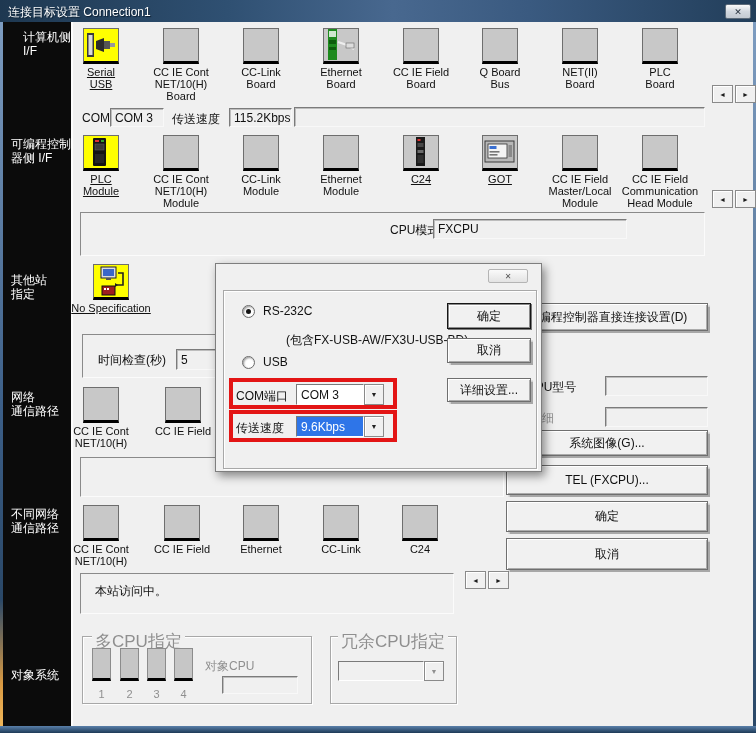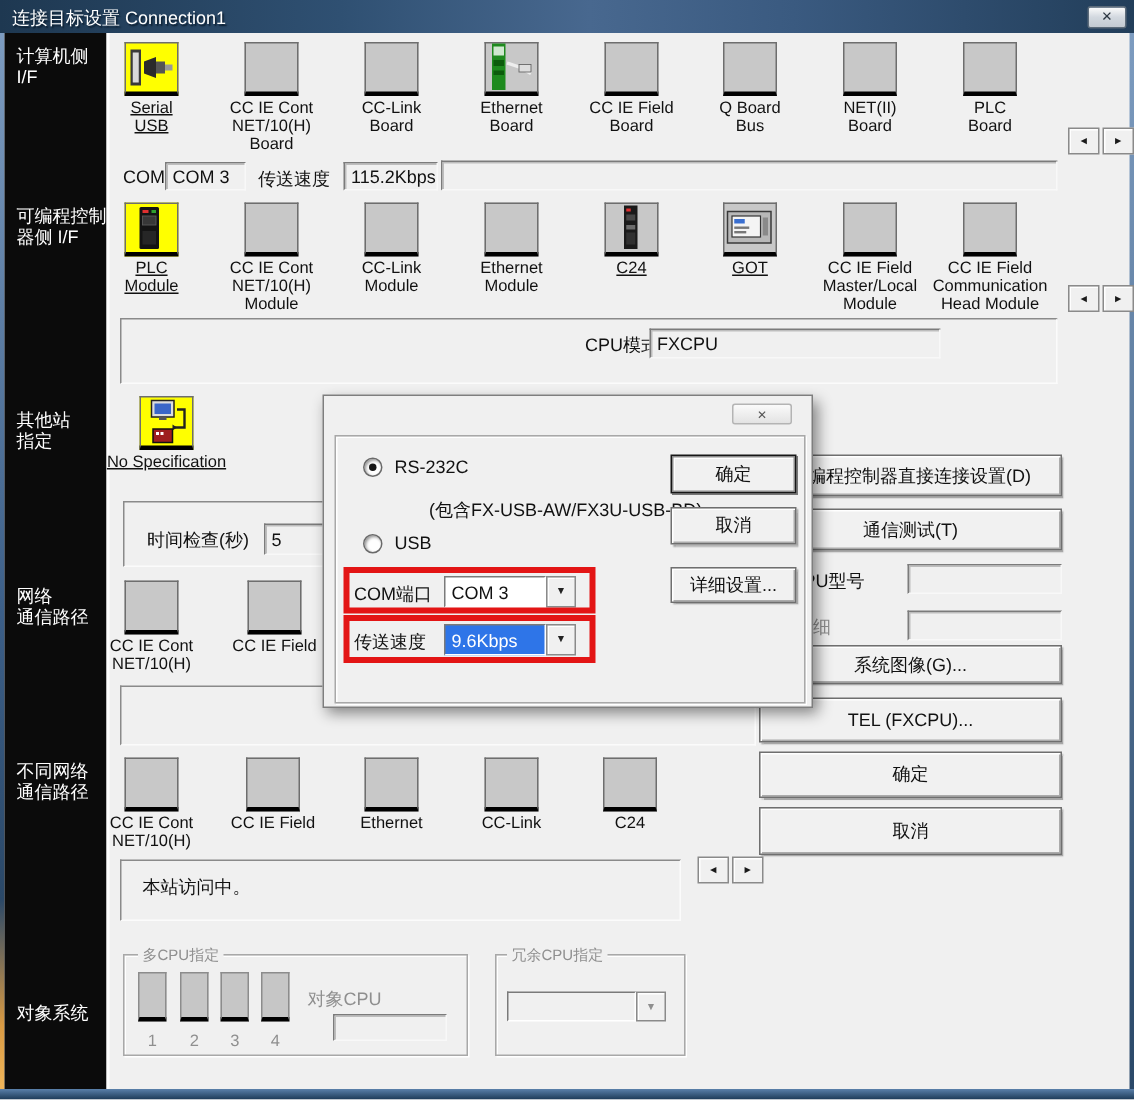--- a/index.html
+++ b/index.html
@@ -33,21 +33,21 @@
   .etched{border:1px solid #a8a8a8;box-shadow:inset 1px 1px 0 #fff,1px 1px 0 #fff;}
   .field{background:#f0f0f0;border:1px solid;border-color:#7b7b7b #f8f8f8 #f8f8f8 #7b7b7b;
     box-shadow:inset 1px 1px 0 #bdbdbd;display:flex;align-items:center;padding:0 4px;font-size:12px;}
   .btn{background:#f1f1f1;border:1px solid #6f6f6f;box-shadow:inset 1px 1px 0 #fff,inset -1px -1px 0 #ababab,1.5px 1.5px 1px rgba(0,0,0,.3);
     display:flex;align-items:center;justify-content:center;font-size:12px;color:#111;cursor:default;white-space:nowrap;overflow:hidden;}
   .btn-default{border:1px solid #161616;box-shadow:inset 0 0 0 1px #8b8b8b,inset 2px 2px 0 #fff,1px 1px 0 #777;}
   .abtn{width:19px;height:16px;background:#f0f0f0;border:1px solid #8a8a8a;box-shadow:inset 1px 1px 0 #fff;
     display:flex;align-items:center;justify-content:center;font-size:7px;color:#1a1a1a;}
   .arrows{display:flex;gap:2px;}
   .gray-lbl{color:#8f8f8f;}
-  .group-title{position:absolute;padding:0 3px;background:#f0f0f0;font-size:10px;}
+  .group-title{position:absolute;padding:0 3px;background:#f0f0f0;font-size:17px;}
   .mini-box{background:#c6c6c6;border:1px solid #8c8c8c;border-bottom:3px solid #000;}
   
   .dialog{left:215px;top:263px;width:327px;height:209px;background:#f0f0f0;border:1px solid #7e7e7e;
     box-shadow:3px 4px 9px rgba(0,0,0,.45);z-index:10;}
   .dlg-close{left:272px;top:5px;width:40px;height:14px;border:1px solid #b4b4b4;border-radius:2px;
     background:linear-gradient(#fafafa,#e3e3e3);display:flex;align-items:center;justify-content:center;
     font-size:8px;color:#555;}
   .radio{width:13px;height:13px;border-radius:50%;background:#fff;border:1px solid #6a6a6a;
     box-shadow:inset 1px 1px 2px #9a9a9a;}
   .radio.on::after{content:"";position:absolute;left:3px;top:3px;width:5px;height:5px;border-radius:50%;background:#161616;}
@@ -68,21 +68,21 @@
   </div>
   <div class="abs win-close">
     <span>✕</span>
   </div>
   <div class="abs client"></div>
   <div class="abs edge-left"></div>
   <div class="abs edge-right"></div>
   <div class="abs edge-bottom"></div>
 
   <div class="abs sidebar">
-    <div class="side-item" style="top:8px;">计算机侧
+    <div class="side-item" style="top:8px;margin-left:12px;">计算机侧
 I/F</div>
     <div class="side-item" style="top:115px;">可编程控制
 器侧 I/F</div>
     <div class="side-item" style="top:251px;">其他站
 指定</div>
     <div class="side-item" style="top:368px;">网络
 通信路径</div>
     <div class="side-item" style="top:485px;">不同网络
 通信路径</div>
     <div class="side-item" style="top:646px;">对象系统</div>
@@ -329,21 +329,20 @@
   <div class="abs etched" style="left:330px;top:636px;width:127px;height:68px;"></div>
   <div class="abs group-title gray-lbl" style="left:338px;top:630px;">冗余CPU指定</div>
   <div class="abs combo" style="left:338px;top:661px;width:106px;height:20px;">
     <div class="cfield" style="background:#f0f0f0;"></div>
     <div class="carrow" style="color:#8f8f8f;">
         <span>▼</span>
       </div>
   </div>
 
   <div class="abs btn" style="left:506px;top:303px;width:202px;height:28px;">可编程控制器直接连接设置(D)</div>
-  <div class="abs btn" style="left:506px;top:339px;width:202px;height:28px;">通信测试(T)</div>
   <div class="abs" style="left:527px;top:379px;">CPU型号</div>
   <div class="abs field" style="left:605px;top:376px;width:103px;height:20px;"></div>
   <div class="abs gray-lbl" style="left:530px;top:410px;">详细</div>
   <div class="abs field" style="left:605px;top:407px;width:103px;height:20px;"></div>
   <div class="abs btn" style="left:506px;top:430px;width:202px;height:26px;">系统图像(G)...</div>
   <div class="abs btn" style="left:506px;top:465px;width:202px;height:30px;">TEL (FXCPU)...</div>
   <div class="abs btn" style="left:506px;top:501px;width:202px;height:31px;">确定</div>
   <div class="abs btn" style="left:506px;top:538px;width:202px;height:32px;">取消</div>
 
   <div class="abs dialog">

